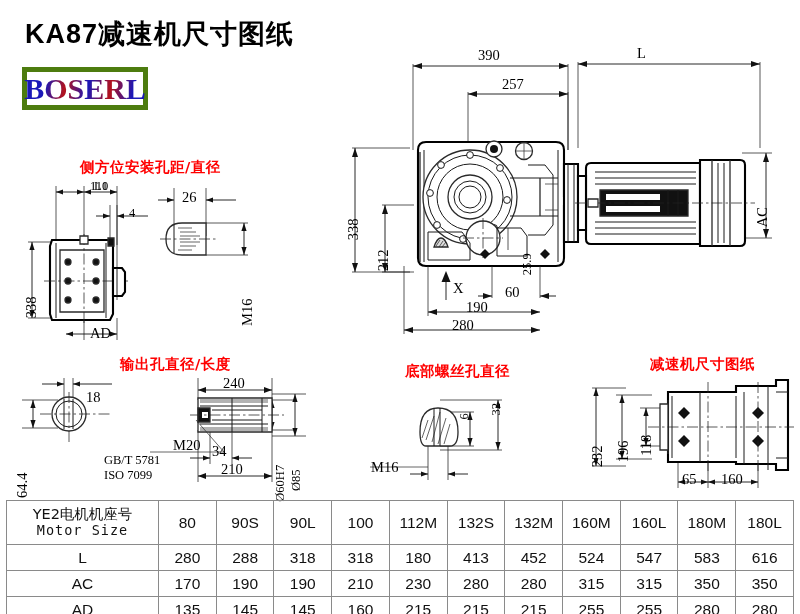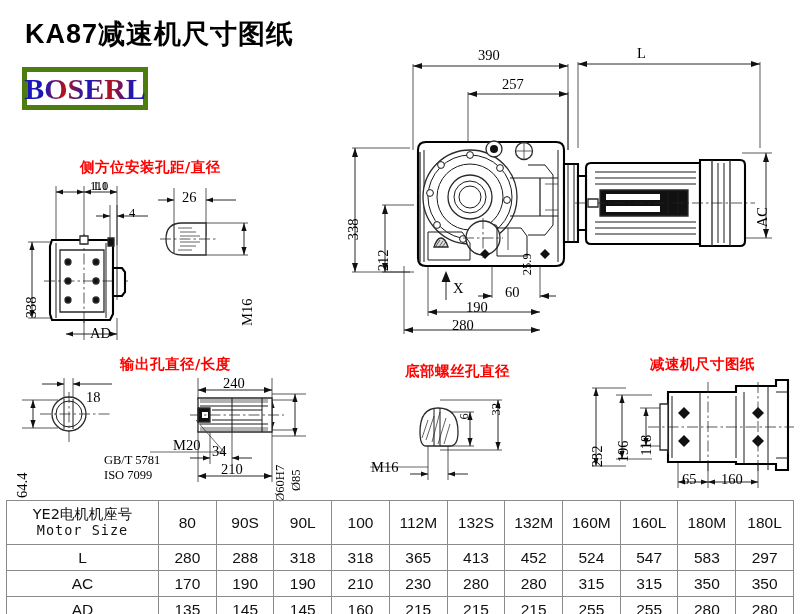--- a/index.html
+++ b/index.html
@@ -479,27 +479,27 @@
         <td>160L</td>
         <td>180M</td>
         <td>180L</td>
       </tr>
       <tr>
         <td class="rowlbl">L</td>
         <td>280</td>
         <td>288</td>
         <td>318</td>
         <td>318</td>
-        <td>365</td>
+        <td>180</td>
         <td>413</td>
         <td>452</td>
         <td>524</td>
         <td>547</td>
         <td>583</td>
-        <td>297</td>
+        <td>616</td>
       </tr>
       <tr>
         <td class="rowlbl">AC</td>
         <td>170</td>
         <td>190</td>
         <td>190</td>
         <td>210</td>
         <td>230</td>
         <td>280</td>
         <td>280</td>

